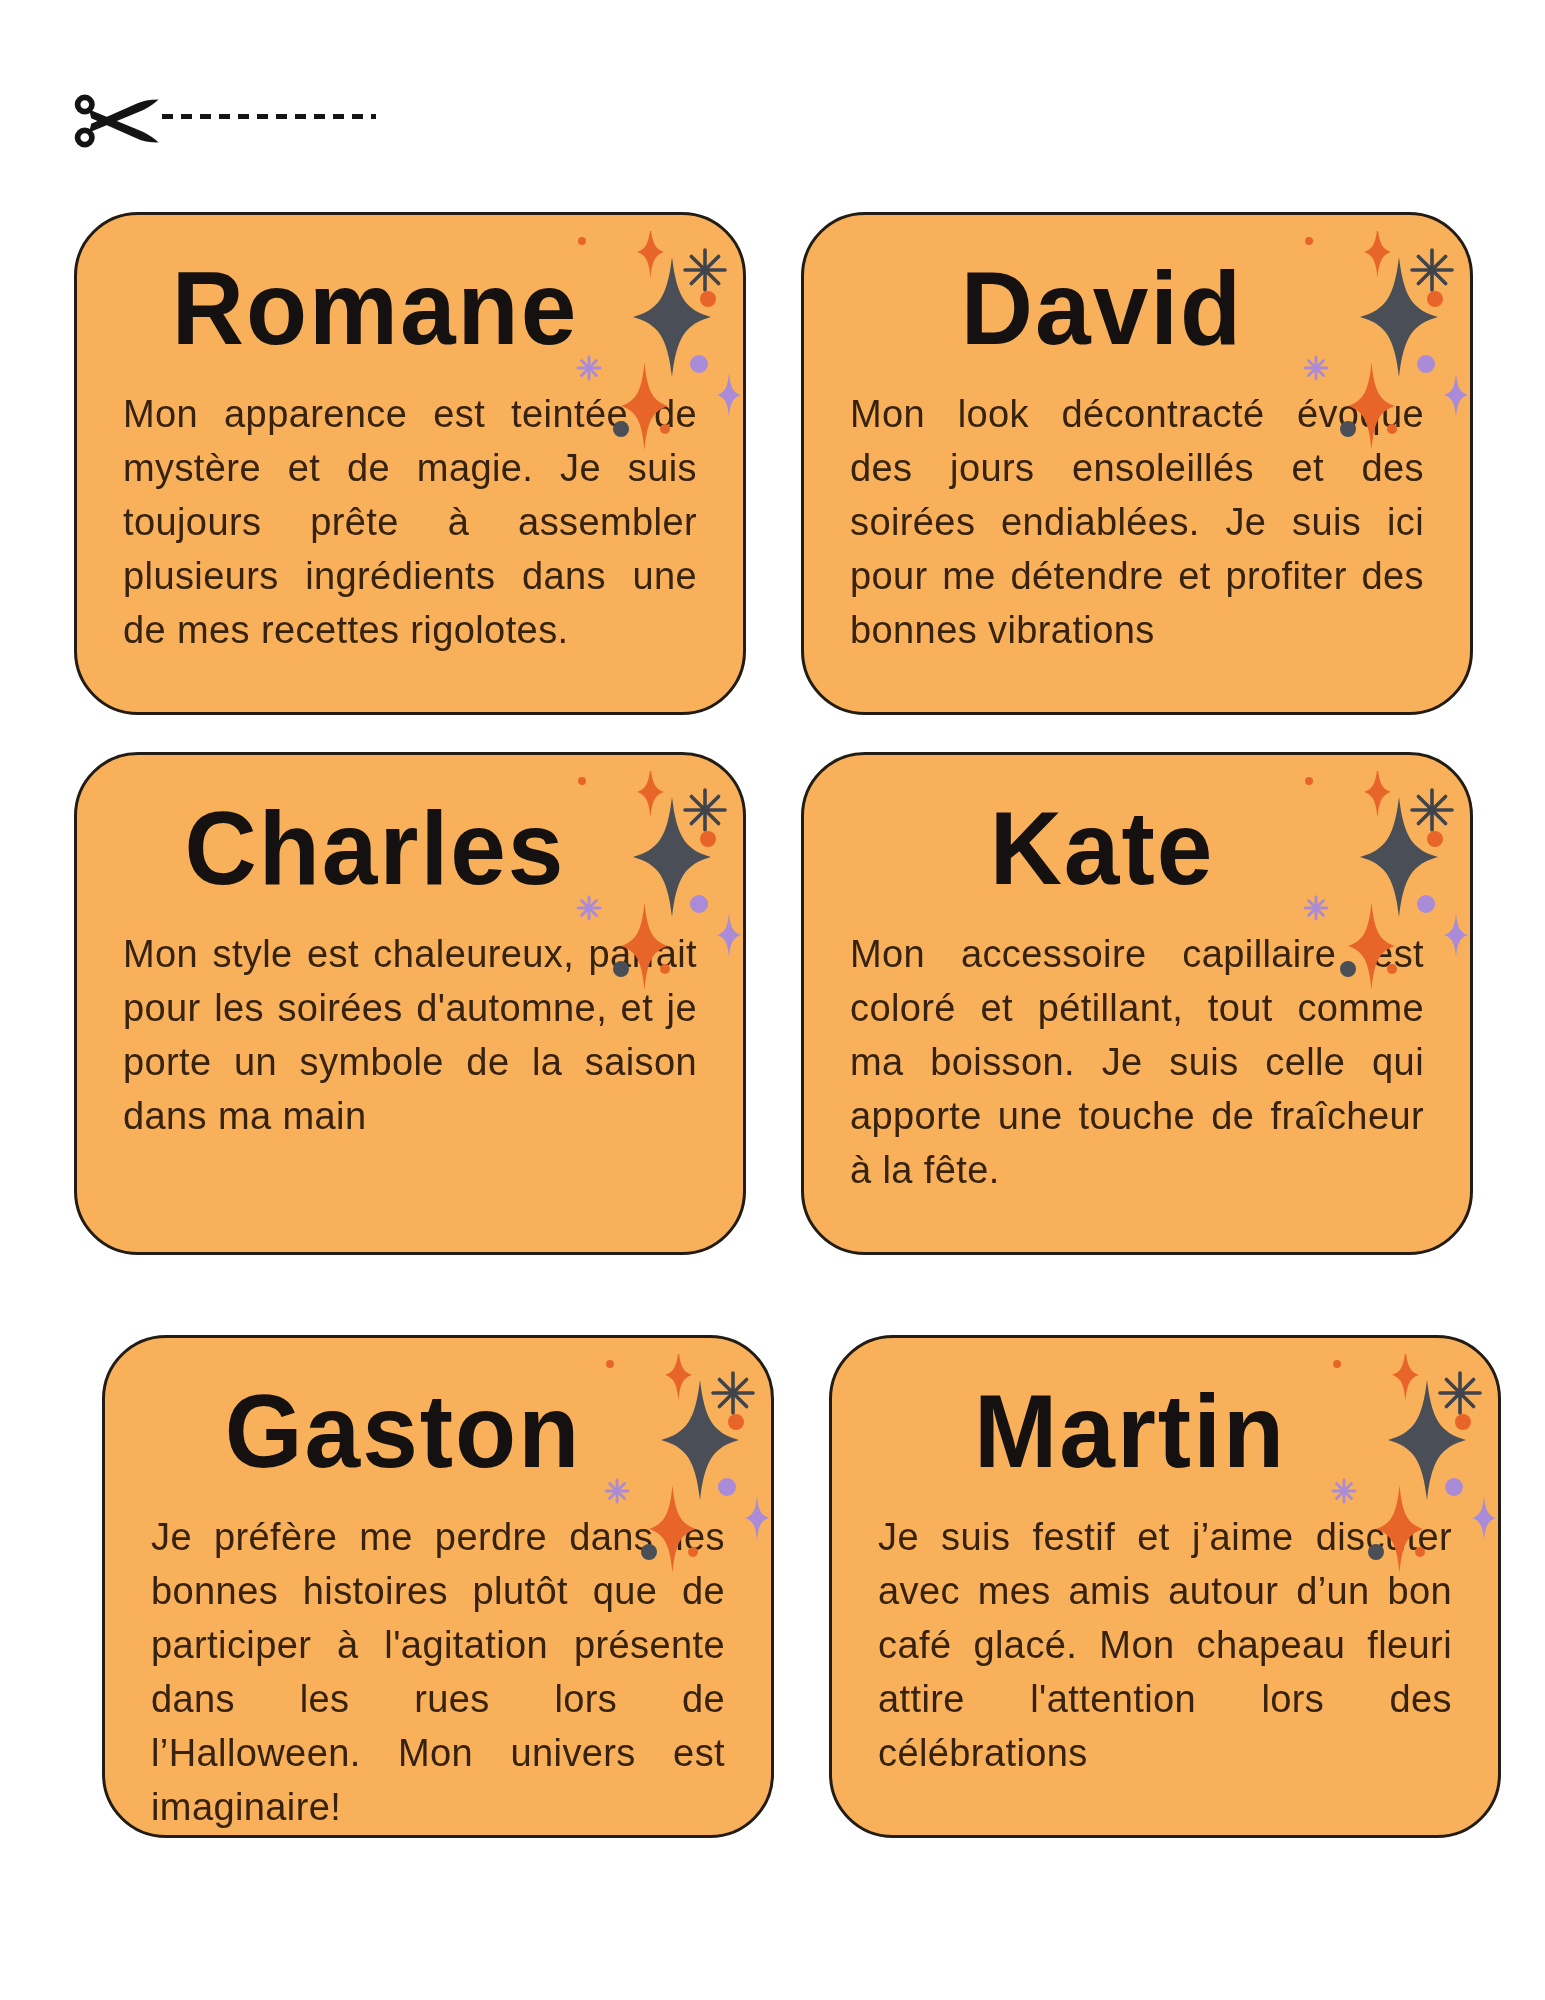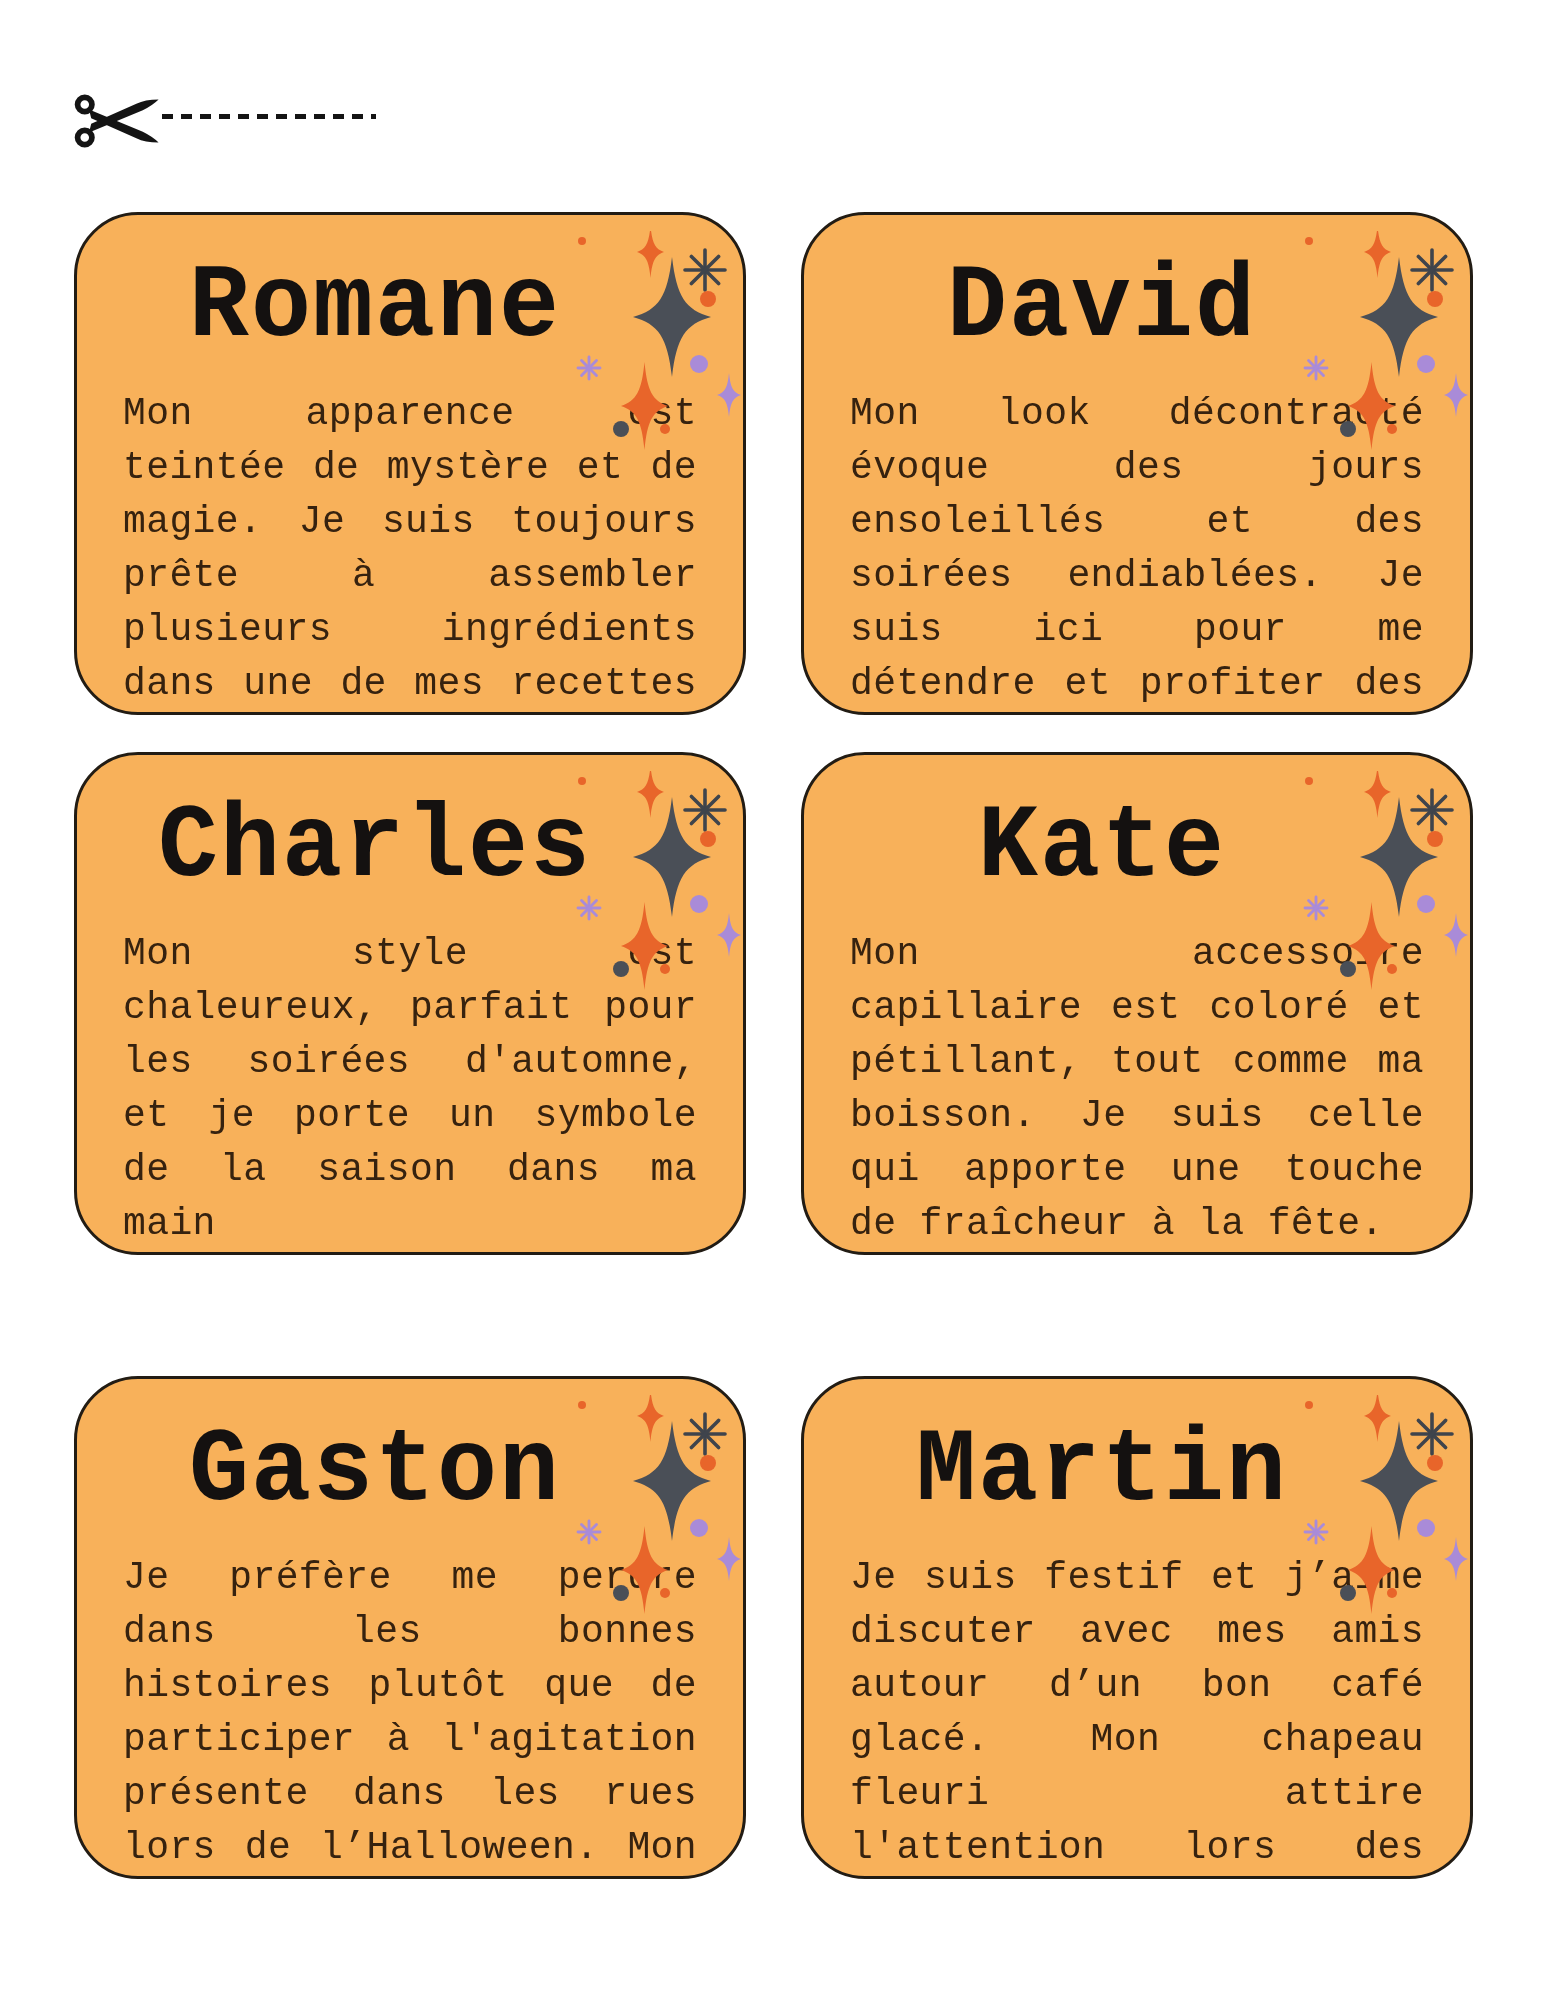--- a/index.html
+++ b/index.html
@@ -1,25 +1,25 @@
 <!DOCTYPE html>
 <html><head>
 <meta charset="utf-8">
 <style>
   html,body{margin:0;padding:0;background:#ffffff;}
   .sheet{position:relative;width:1545px;height:2000px;background:#ffffff;overflow:hidden;
-         font-family:Liberation Mono, monospace;}
+         font-family:Liberation Sans, sans-serif;}
   .cutline{position:absolute;left:74px;top:88px;width:420px;height:70px;}
   .scissors{position:absolute;left:0;top:2px;width:86px;height:62px;}
   .dashes{position:absolute;left:88px;top:26px;width:214px;height:5px;
           background:repeating-linear-gradient(90deg,#141414 0 11px,transparent 11px 19px);}
   .card{position:absolute;width:672px;height:503px;background:#F8B15A;
         border:3px solid #221C14;border-radius:64px;box-sizing:border-box;overflow:hidden;}
   .card.c1{left:74px;}  .card.c2{left:801px;}
-  .card.r1{top:212px;}  .card.r2{top:752px;}  .card.r3{top:1376px;}
+  .card.r1{top:212px;}  .card.r2{top:752px;}  .card.r3{top:1335px;margin-left:28px;}
   .card-title{margin:40px 110px 0 40px;text-align:center;
         font-size:100px;line-height:1.02;font-weight:bold;color:#141110;
         letter-spacing:2px;transform:scaleY(1.04);transform-origin:top center;
         white-space:nowrap;}
   .card-body{margin:30px 46px 0 46px;text-align:justify;
         font-size:38px;line-height:54px;letter-spacing:.4px;color:#36220F;}
   .sparkles{position:absolute;top:16px;right:-4px;width:190px;height:225px;}
   .hidden-defs{position:absolute;width:0;height:0;}
 </style>
 </head>

